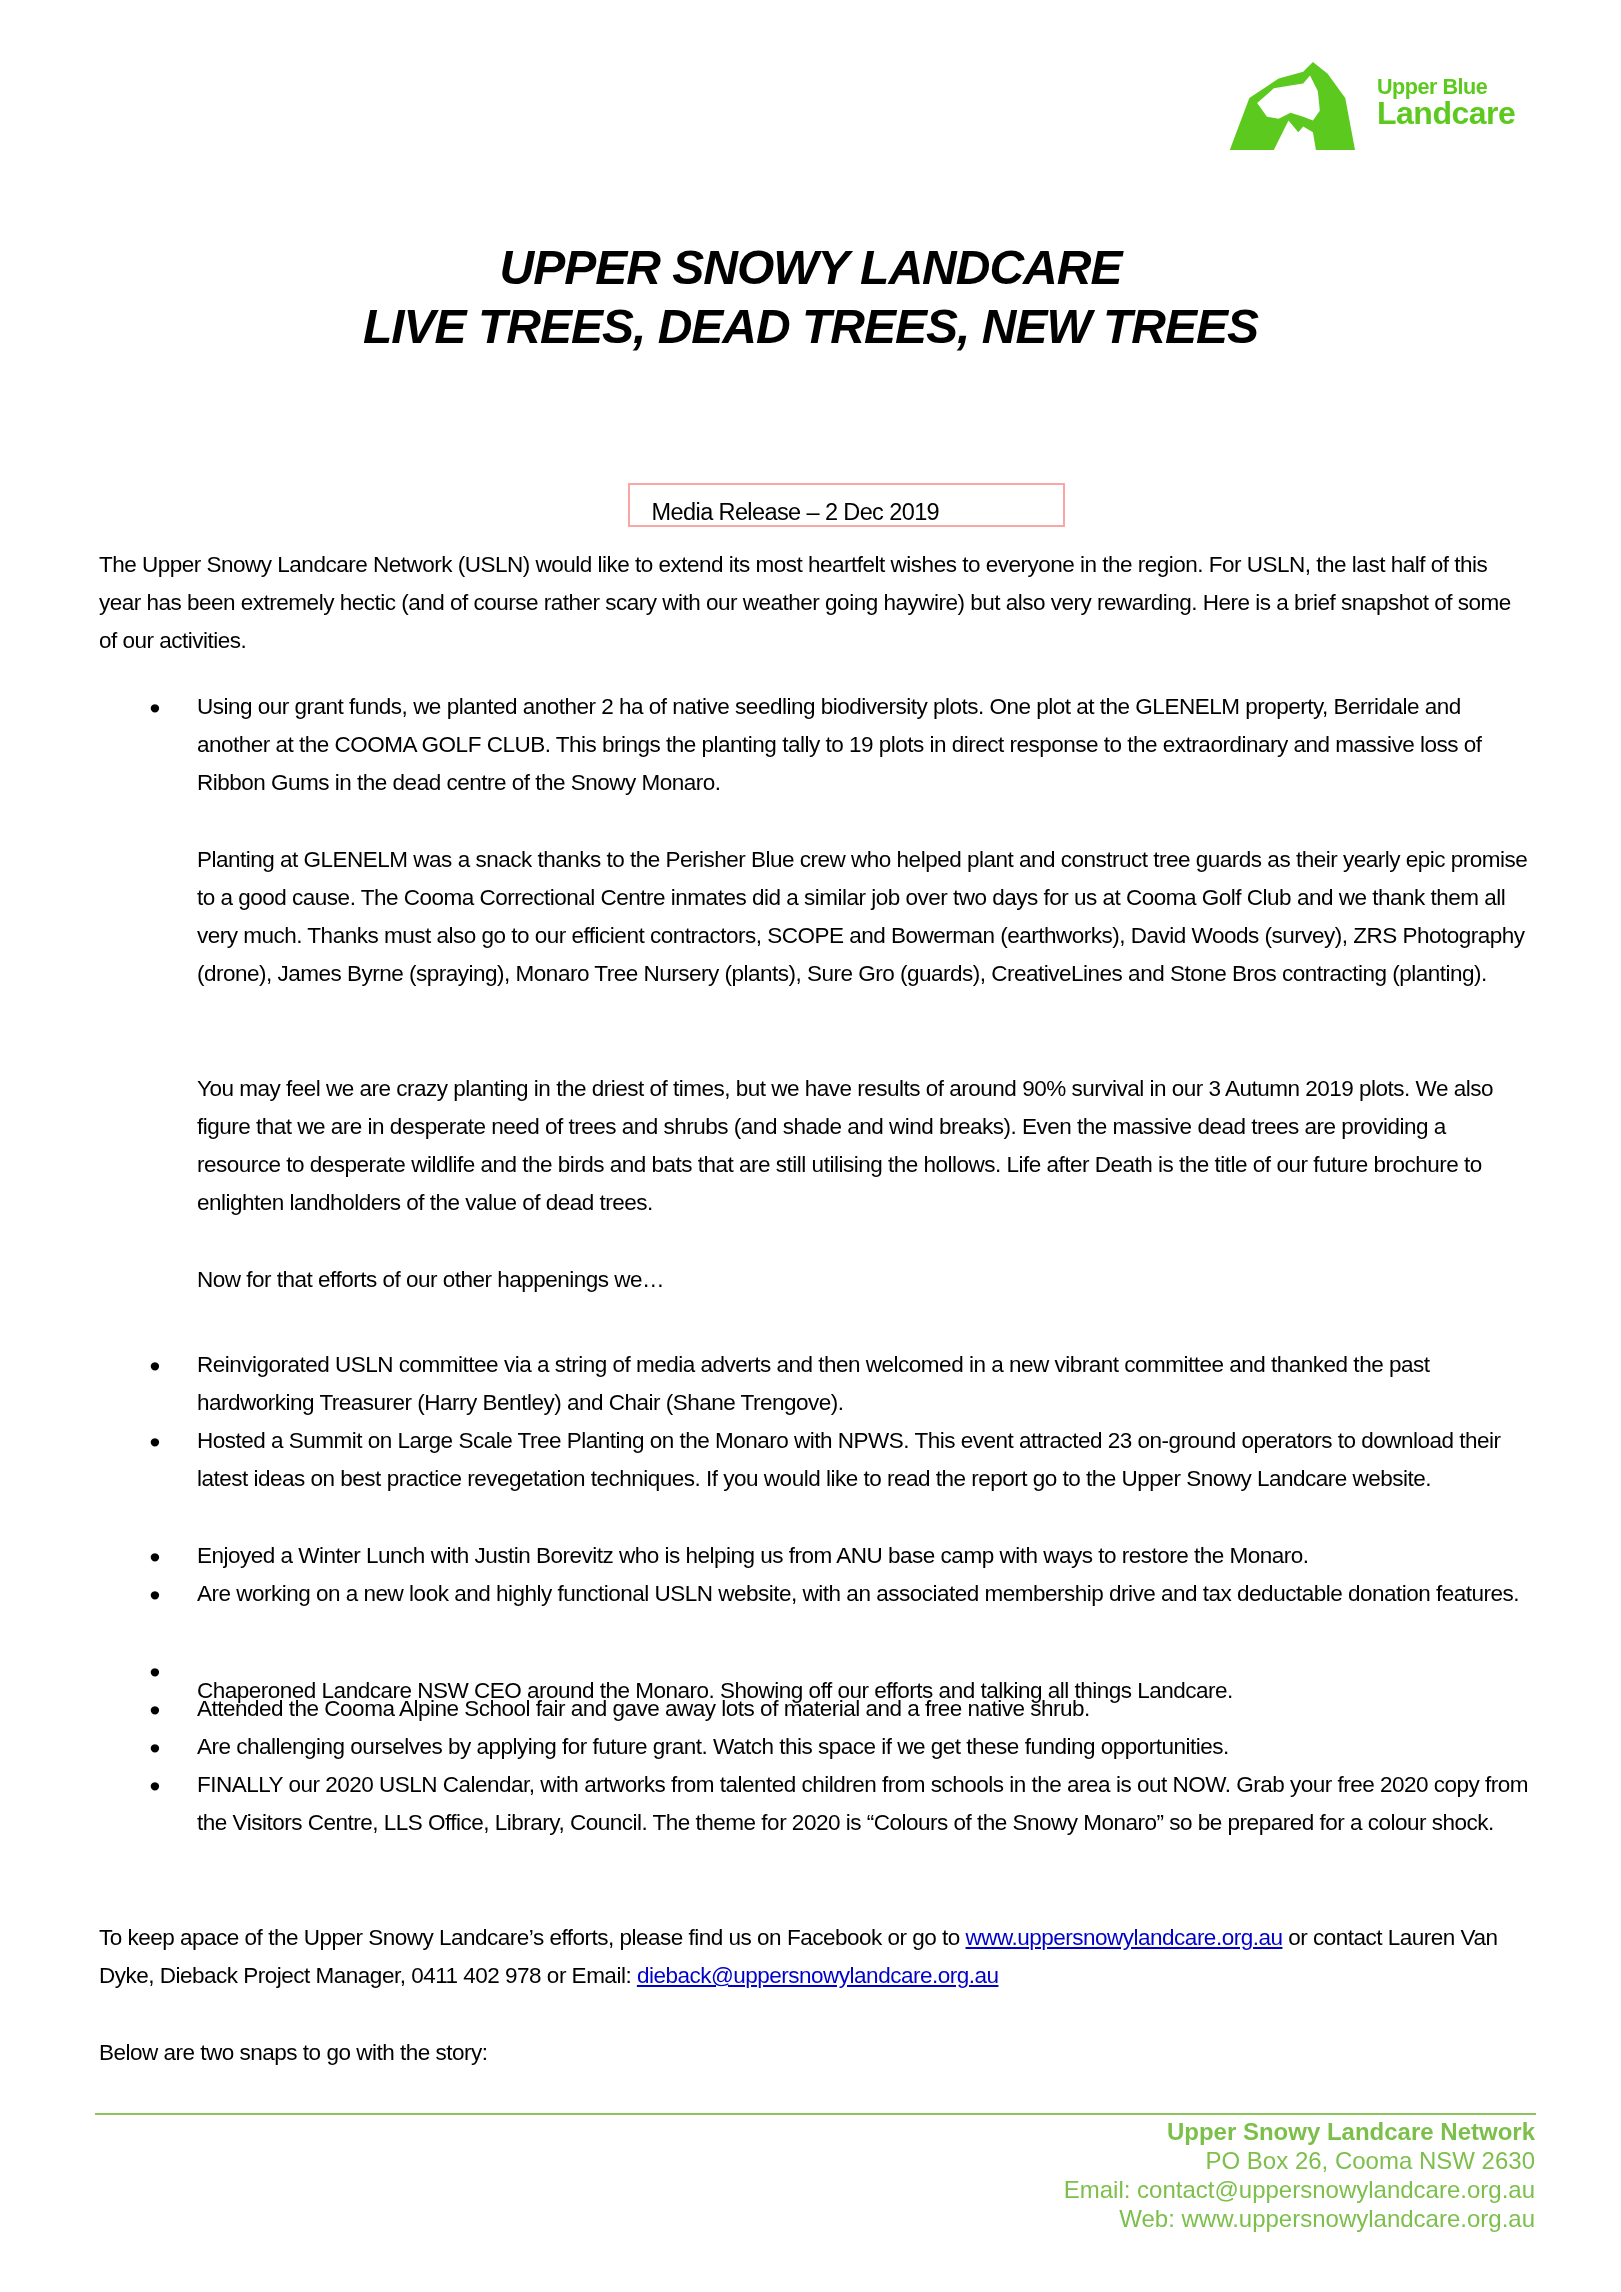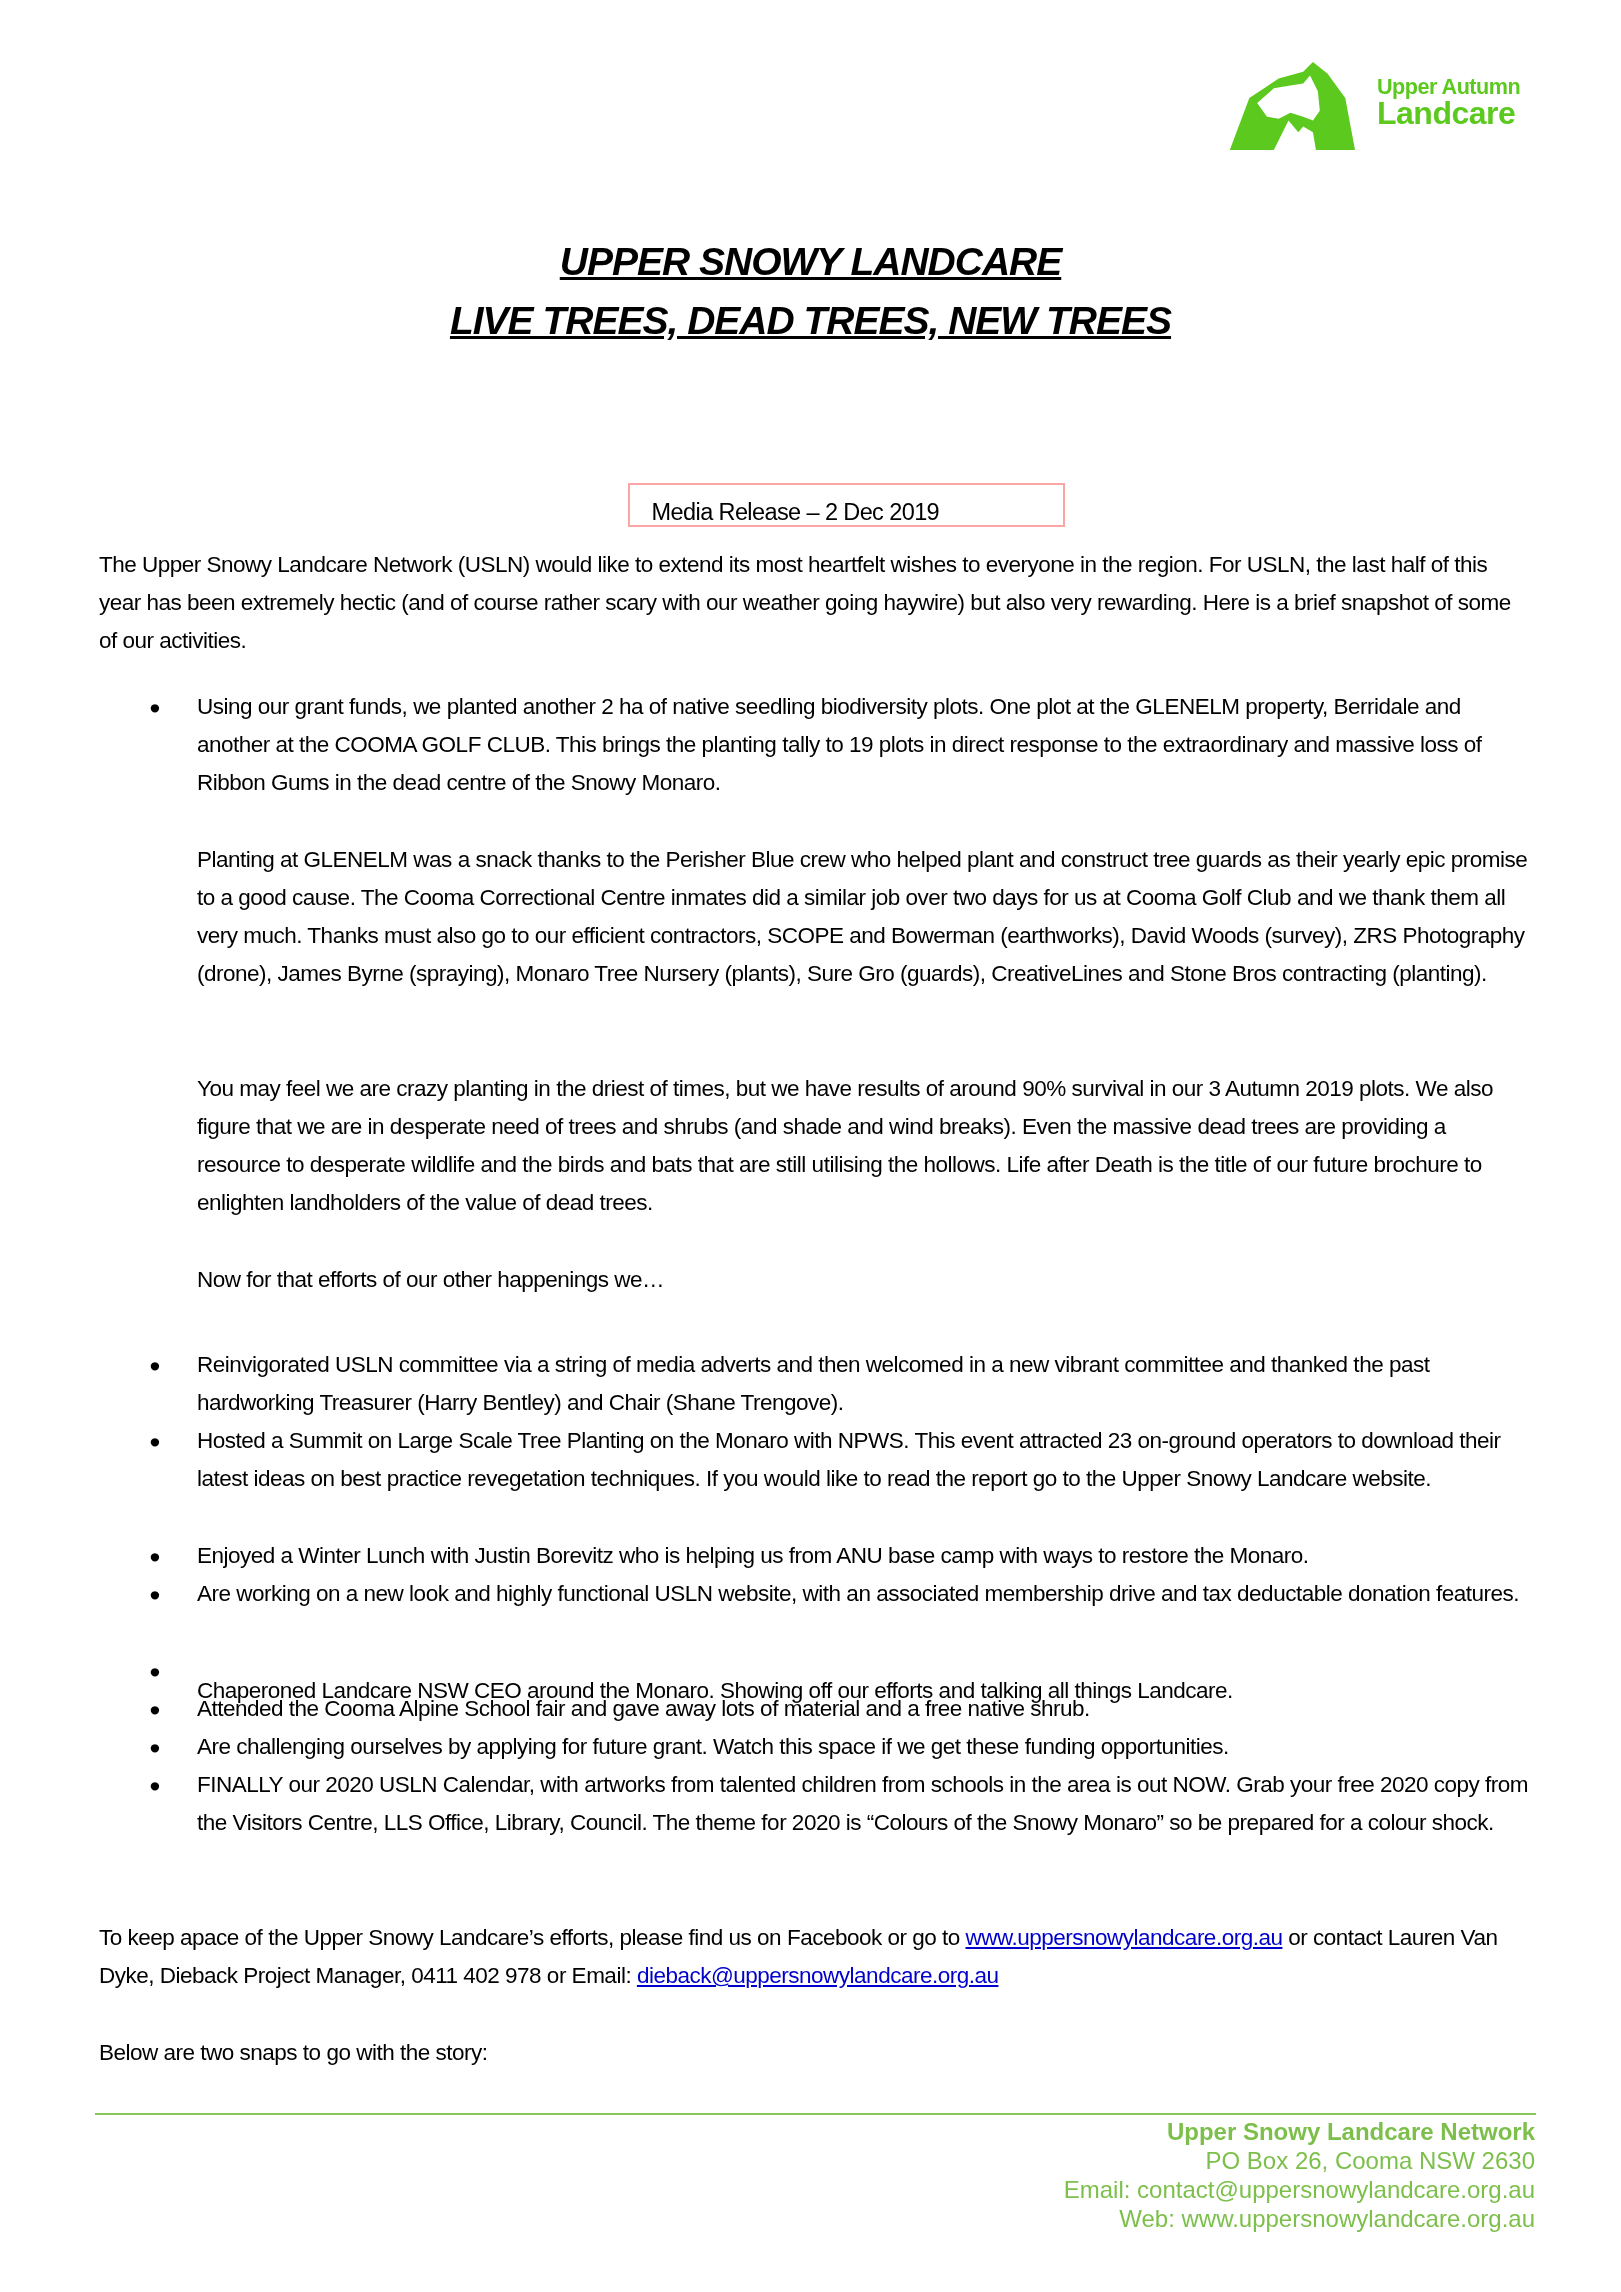--- a/index.html
+++ b/index.html
@@ -8,21 +8,21 @@
     font-family: "Liberation Sans", sans-serif; color: #000;
   }
   .logo { position: absolute; left: 1220px; top: 54px; width: 353px; height: 98px; }
   .logo svg { position: absolute; left: 0; top: 0; }
   .logo .l1 { position: absolute; left: 157px; top: 19.6px; font-size: 21.6px; font-weight: bold; color: #5cc91f; letter-spacing: -0.5px; }
   .logo .l2 { position: absolute; left: 157px; top: 41px; font-size: 32px; font-weight: bold; color: #5cc91f; letter-spacing: -0.5px; }
 
   .title {
     position: absolute; left: 0; width: 1621px; text-align: center;
     font-family: "Liberation Sans", sans-serif; font-weight: bold; font-style: italic;
-    font-size: 39px; letter-spacing: -1px; text-decoration: underline;
+    font-size: 48px; letter-spacing: -1px;
   }
   .t1 { top: 240px; }
   .t2 { top: 299px; }
 
   .release-box {
     position: absolute; left: 628px; top: 440px; width: 437px; height: 44px;
     border: 2px solid #fca5a5; box-sizing: border-box; margin-top: 43px;
   }
   .release-box span { position: absolute; left: 21.6px; top: 13.7px; font-size: 23.5px; letter-spacing: -0.6px; }
 
@@ -37,21 +37,21 @@
   .footer .org { font-weight: bold; }
 </style>
 </head>
 <body>
 
 <div class="logo">
   <svg width="137" height="98" viewBox="0 0 140 100">
     <path d="M10 98 L30 45 L60 25 L85 18 L95 8 L110 20 L128 45 L138 98 L98 98 L95 80 L85 74 L80 80 L70 68 L55 98 Z" fill="#5cc91f"></path>
     <path d="M38 50 L55 35 L72 32 L85 30 L92 22 L100 38 L102 58 L95 68 L85 64 L72 60 L60 66 L48 64 Z" fill="#ffffff"></path>
   </svg>
-  <span class="l1">Upper Autumn</span>
+  <span class="l1">Upper Blue</span>
   <span class="l2">Landcare</span>
 </div>
 
 <div class="title t1">UPPER SNOWY LANDCARE</div>
 <div class="title t2">LIVE TREES, DEAD TREES, NEW TREES</div>
 
 <div class="release-box">
   <span>Media Release – 2 Dec 2019</span>
 </div>
 

